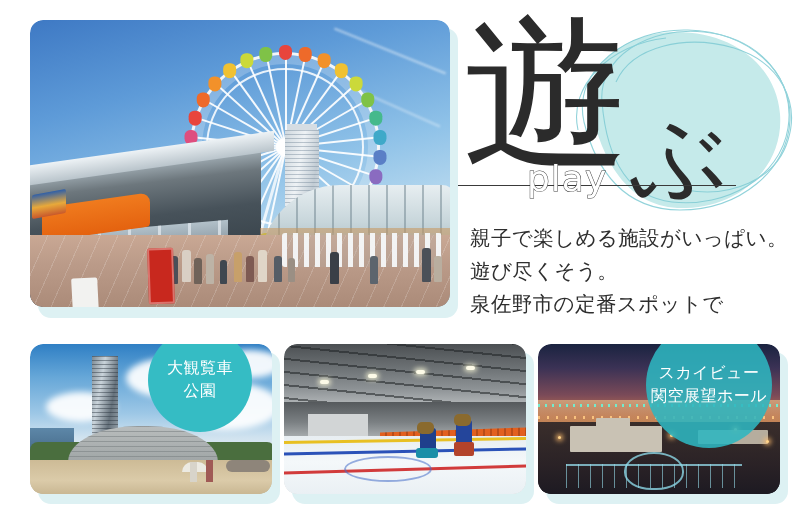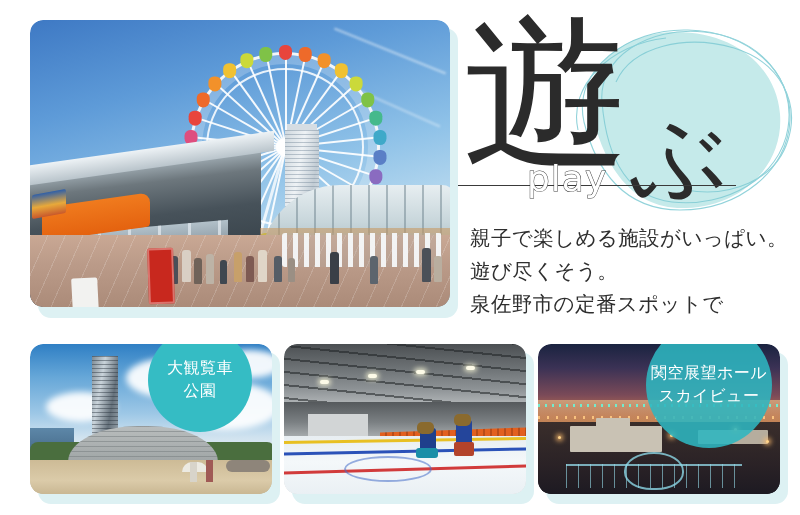--- a/index.html
+++ b/index.html
@@ -575,16 +575,16 @@
     <div class="t3-bldg" style="left:58px;top:74px;width:34px;height:10px;"></div>
     <div class="t3-bldg" style="left:160px;top:86px;width:70px;height:14px;background:#b6ad9e;"></div>
     <div class="t3-lamp" style="left:20px;top:92px;"></div>
     <div class="t3-lamp" style="left:132px;top:90px;"></div>
     <div class="t3-lamp" style="left:196px;top:84px;"></div>
     <div class="t3-lamp" style="left:228px;top:96px;"></div>
     <div class="t3-rail"></div>
     <div class="t3-sculpt"></div>
   </div>
   <div class="badge translucent" style="left:108px; top:-22px; width:126px; height:126px; font-size:16px;">
+    <span>スカイビュー</span>
     <span>関空展望ホール</span>
-    <span>スカイビュー</span>
   </div>
 </div>
 
 </body></html>

